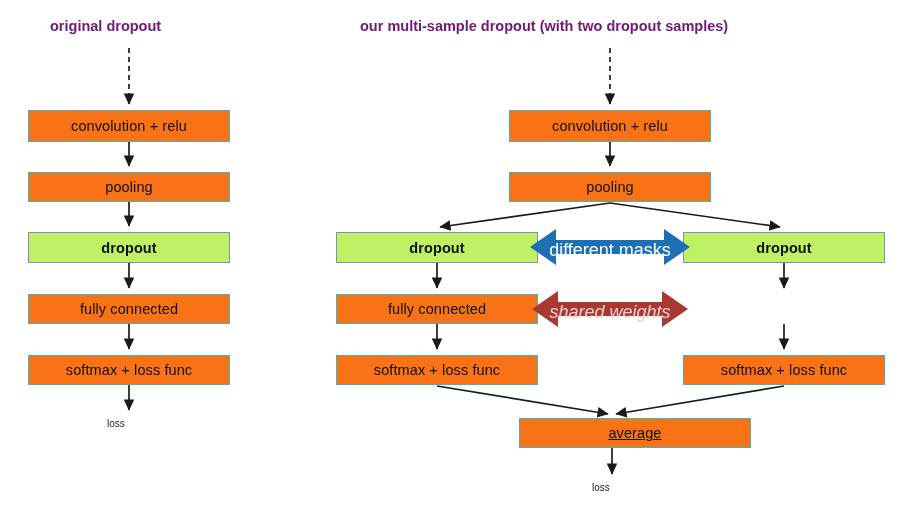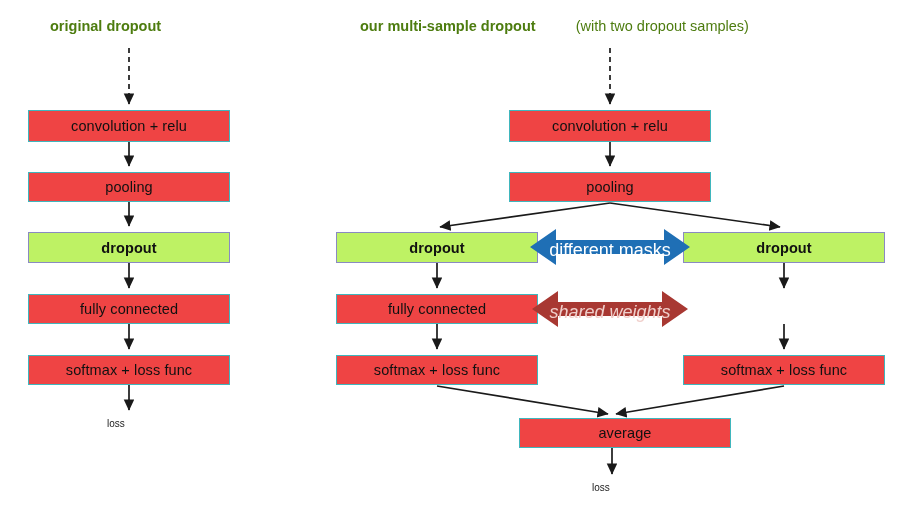--- a/index.html
+++ b/index.html
@@ -9,40 +9,40 @@
     font-family:"Liberation Sans", sans-serif;
     overflow:hidden;
     position:relative;
   }
   #stage{position:absolute;left:0;top:0;width:899px;height:525px;}
 
   
   .title{
     position:absolute;
     font-size:14.5px;
-    color:#4d7c0f;
+    color:#701a75;
     white-space:nowrap;
   }
   .title b{font-weight:bold;}
-  .title span.norm{font-weight:normal;margin-left:36px;}
+  .title span.norm{font-weight:bold;}
 
   
   .box{
     position:absolute;
     box-sizing:border-box;
     display:flex;
     align-items:center;
     justify-content:center;
     font-size:14.5px;
     color:#111111;
     white-space:nowrap;
     letter-spacing:0.1px;
   }
   .box.teal{
-    background:#ef4444;
+    background:#f97316;
     border:1.6px solid #3fb6bd;
   }
   .box.purple{
     background:#bef264;
     border:1.6px solid #8a8ac2;
     font-weight:bold;
   }
 
   
   .plain{
@@ -93,21 +93,21 @@
   <div class="box teal" style="left:509px;top:110px;width:202px;height:32px;">convolution + relu</div>
   <div class="box teal" style="left:509px;top:172px;width:202px;height:30px;">pooling</div>
 
   <div class="box purple" style="left:336px;top:232px;width:202px;height:31px;">dropout</div>
   <div class="box teal" style="left:336px;top:294px;width:202px;height:30px;">fully connected</div>
   <div class="box teal" style="left:336px;top:355px;width:202px;height:30px;">softmax + loss func</div>
 
   <div class="box purple" style="left:683px;top:232px;width:202px;height:31px;">dropout</div>
   <div class="box teal" style="left:683px;top:355px;width:202px;height:30px;">softmax + loss func</div>
 
-  <div class="box teal" style="left:519px;top:418px;width:212px;height:30px;">average</div>
+  <div class="box teal" style="left:519px;top:418px;width:232px;height:30px;text-decoration:underline;">average</div>
   <div class="plain" style="left:592px;top:482px;">loss</div>
 
   <svg class="overlay" viewBox="0 0 899 525">
     <defs>
       <marker id="ah" markerWidth="9" markerHeight="9" refX="6.2" refY="3.1" orient="auto" markerUnits="strokeWidth">
         <path d="M0,0 L6.6,3.1 L0,6.2 z" fill="#1a1a1a"></path>
       </marker>
     </defs>
 
     <g stroke="#1a1a1a" stroke-width="1.7" fill="none">

